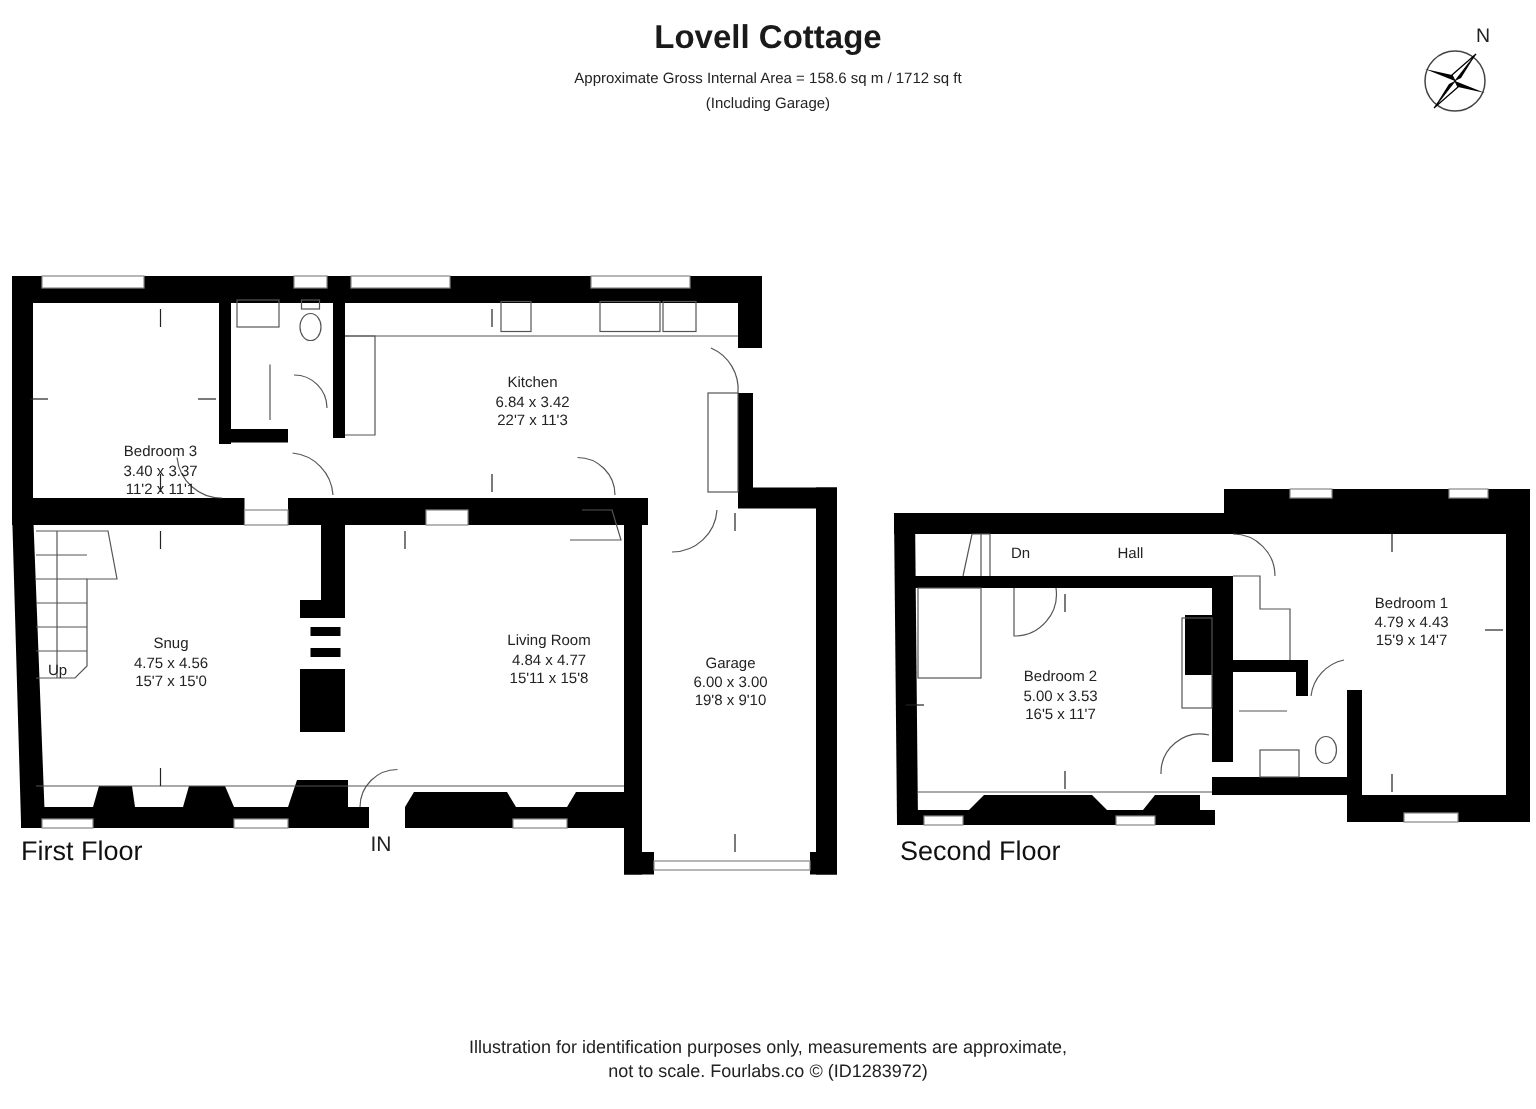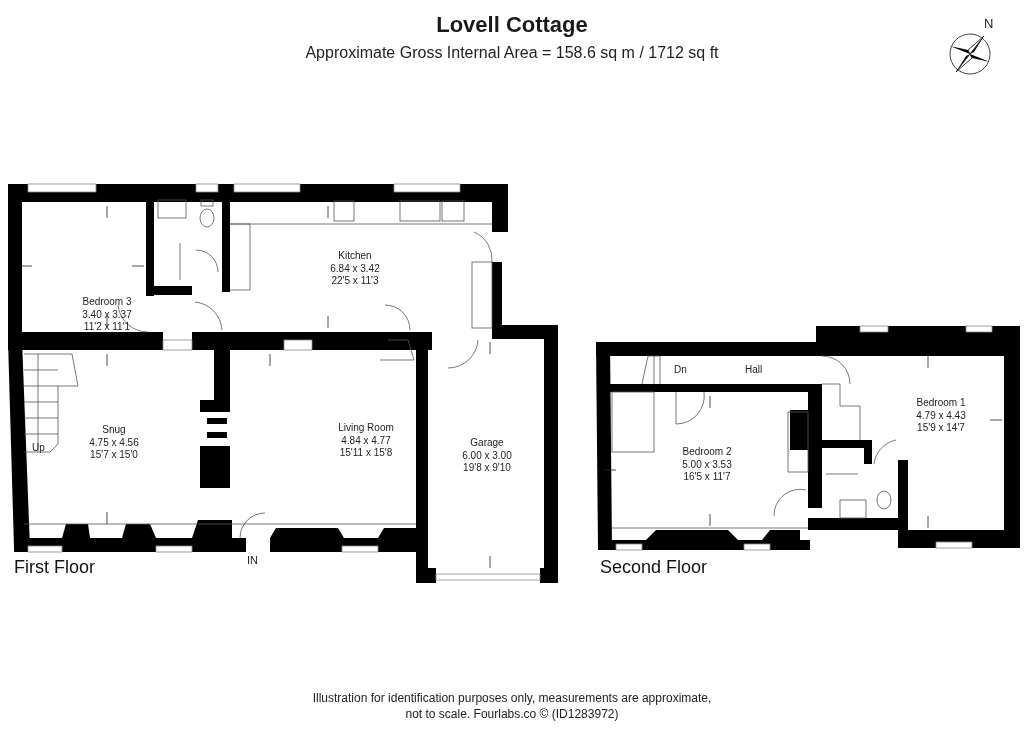--- a/index.html
+++ b/index.html
@@ -1,33 +1,34 @@
 <!DOCTYPE html>
 <html><head>
 <meta charset="utf-8">
 <style>
   html,body{margin:0;padding:0;background:#ffffff;}
   body{width:1024px;height:739px;position:relative;overflow:hidden;font-family:"Liberation Sans",sans-serif;color:#111;}
   .hdr{position:absolute;left:0;width:1024px;text-align:center;}
   .title{top:12px;font-size:22px;font-weight:bold;color:#1a1a1a;}
-  .sub{top:44px;font-size:16px;color:#222;line-height:17px;}
+  .sub{top:44px;font-size:10px;color:#222;line-height:17px;}
   .footer{position:absolute;top:690px;left:0;width:1024px;text-align:center;font-size:12px;line-height:16px;color:#222;}
   .floor-label{position:absolute;font-size:18px;font-weight:normal;color:#111;}
   .room{position:absolute;text-align:center;font-size:10px;line-height:12.5px;color:#222;transform:translateX(-50%);white-space:nowrap;}
   .small{position:absolute;font-size:10px;color:#222;}
   svg.plan{position:absolute;left:0;top:0;}
   .compass{position:absolute;left:940px;top:16px;width:72px;height:64px;}
   .compass .n{position:absolute;left:44px;top:0;font-size:13px;color:#222;}
 </style>
 </head>
 <body>
 
 <div class="hdr title">Lovell Cottage</div>
 <div class="hdr sub">
   <div>Approximate Gross Internal Area = 158.6 sq m / 1712 sq ft</div>
+  <div>(Including Garage)</div>
 </div>
 
 <div class="compass">
   <span class="n">N</span>
   <svg width="72" height="64" viewBox="0 0 72 64">
     <circle cx="30" cy="38" r="20" fill="none" stroke="#444" stroke-width="1"></circle>
     <polygon points="30,38 44,20 34,36" fill="#000"></polygon>
     <polygon points="30,38 16,56 26,40" fill="#000"></polygon>
     <polygon points="30,38 10,30 28,34" fill="#000"></polygon>
     <polygon points="30,38 50,46 32,42" fill="#000"></polygon>
@@ -184,39 +185,39 @@
 </svg>
 
 <div class="room" style="left:107px;top:250px;margin-top:46px;">
   <div>Bedroom 3</div>
   <div>3.40 x 3.37</div>
   <div>11'2 x 11'1</div>
 </div>
 <div class="room" style="left:355px;top:250px;">
   <div>Kitchen</div>
   <div>6.84 x 3.42</div>
-  <div>22'5 x 11'3</div>
+  <div>22'7 x 11'3</div>
 </div>
 <div class="room" style="left:114px;top:424px;">
   <div>Snug</div>
   <div>4.75 x 4.56</div>
   <div>15'7 x 15'0</div>
 </div>
 <div class="room" style="left:326px;top:422px;margin-left:40px;">
   <div>Living Room</div>
   <div>4.84 x 4.77</div>
   <div>15'11 x 15'8</div>
 </div>
 <div class="room" style="left:487px;top:437px;">
   <div>Garage</div>
   <div>6.00 x 3.00</div>
   <div>19'8 x 9'10</div>
 </div>
 <div class="small" style="left:32px;top:442px;">Up</div>
-<div class="small" style="left:247px;top:554px;font-size:11px;">IN</div>
+<div class="small" style="left:247px;top:554px;font-size:14px;">IN</div>
 <div class="floor-label" style="left:14px;top:557px;">First Floor</div>
 
 <div class="small" style="left:745px;top:364px;">Hall</div>
 <div class="small" style="left:663px;top:364px;padding-left:11px;">Dn</div>
 <div class="room" style="left:707px;top:446px;">
   <div>Bedroom 2</div>
   <div>5.00 x 3.53</div>
   <div>16'5 x 11'7</div>
 </div>
 <div class="room" style="left:941px;top:397px;">

